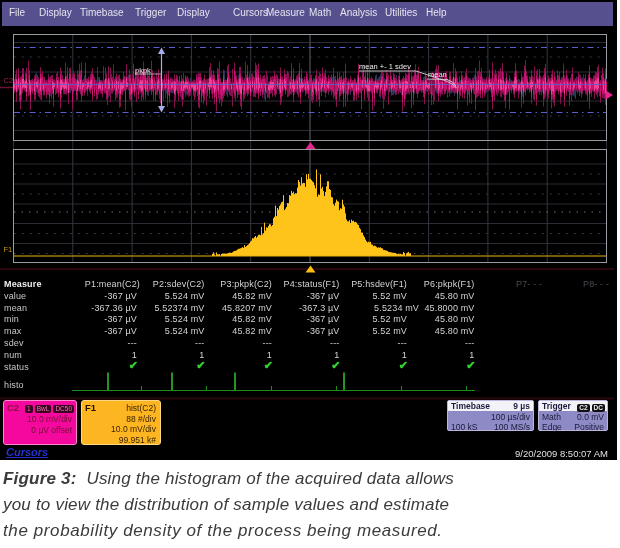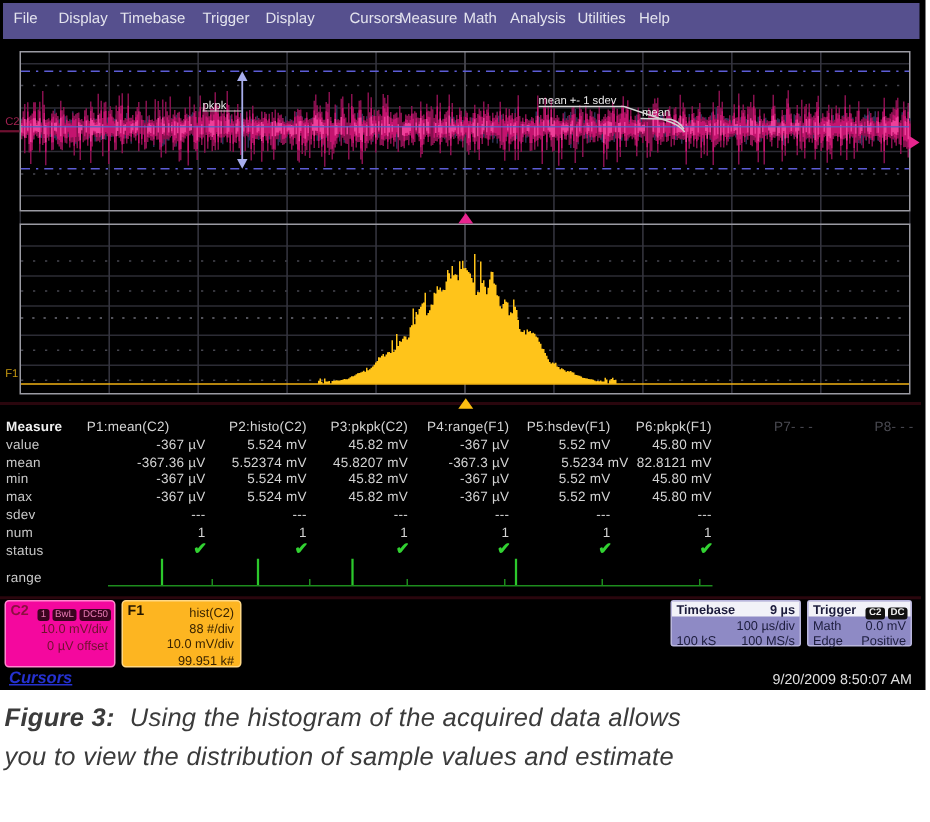--- a/index.html
+++ b/index.html
@@ -68,39 +68,39 @@
       <path d="M141.5 390.5V386M206.5 390.5V386M271.5 390.5V386M336.5 390.5V386M401.5 390.5V386M466.5 390.5V386" stroke="#1d8c1d" stroke-width="1"></path>
     </svg>
 <div class="tl b" style="left:4px;top:279px">Measure</div>
     <div class="tl" style="left:4px;top:290.8px">value</div>
     <div class="tl" style="left:4px;top:302.6px">mean</div>
     <div class="tl" style="left:4px;top:314.4px">min</div>
     <div class="tl" style="left:4px;top:326.2px">max</div>
     <div class="tl" style="left:4px;top:338px">sdev</div>
     <div class="tl" style="left:4px;top:349.8px">num</div>
     <div class="tl" style="left:4px;top:361.6px">status</div>
-    <div class="tl" style="left:4px;top:379.5px">range</div>
-    <div class="tc" style="right:504px;top:279px">P1:mean(C2)</div>
-    <div class="tc" style="right:412.5px;top:279px">P2:histo(C2)</div>
+    <div class="tl" style="left:4px;top:379.5px">histo</div>
+    <div class="tc" style="right:477px;top:279px">P1:mean(C2)</div>
+    <div class="tc" style="right:412.5px;top:279px">P2:sdev(C2)</div>
     <div class="tc" style="right:345px;top:279px">P3:pkpk(C2)</div>
-    <div class="tc" style="right:277.5px;top:279px">P4:range(F1)</div>
+    <div class="tc" style="right:277.5px;top:279px">P4:status(F1)</div>
     <div class="tc" style="right:210px;top:279px">P5:hsdev(F1)</div>
     <div class="tc" style="right:142.5px;top:279px">P6:pkpk(F1)</div>
     <div class="tc" style="right:480px;top:290.8px">-367 µV</div>
     <div class="tc" style="right:412.5px;top:290.8px">5.524 mV</div>
     <div class="tc" style="right:345px;top:290.8px">45.82 mV</div>
     <div class="tc" style="right:277.5px;top:290.8px">-367 µV</div>
     <div class="tc" style="right:210px;top:290.8px">5.52 mV</div>
     <div class="tc" style="right:142.5px;top:290.8px">45.80 mV</div>
     <div class="tc" style="right:480px;top:302.6px">-367.36 µV</div>
     <div class="tc" style="right:412.5px;top:302.6px">5.52374 mV</div>
     <div class="tc" style="right:345px;top:302.6px">45.8207 mV</div>
     <div class="tc" style="right:277.5px;top:302.6px">-367.3 µV</div>
     <div class="tc" style="right:198px;top:302.6px">5.5234 mV</div>
-    <div class="tc" style="right:142.5px;top:302.6px">82.8121 mV</div>
+    <div class="tc" style="right:142.5px;top:302.6px">45.8000 mV</div>
     <div class="tc" style="right:480px;top:314.4px">-367 µV</div>
     <div class="tc" style="right:412.5px;top:314.4px">5.524 mV</div>
     <div class="tc" style="right:345px;top:314.4px">45.82 mV</div>
     <div class="tc" style="right:277.5px;top:314.4px">-367 µV</div>
     <div class="tc" style="right:210px;top:314.4px">5.52 mV</div>
     <div class="tc" style="right:142.5px;top:314.4px">45.80 mV</div>
     <div class="tc" style="right:480px;top:326.2px">-367 µV</div>
     <div class="tc" style="right:412.5px;top:326.2px">5.524 mV</div>
     <div class="tc" style="right:345px;top:326.2px">45.82 mV</div>
     <div class="tc" style="right:277.5px;top:326.2px">-367 µV</div>
@@ -152,12 +152,12 @@
 <div style="position:absolute;left:3px;top:0px;font-weight:bold">Trigger</div>
 <div style="position:absolute;right:2px;top:0.5px"><span class="bdg2">C2</span><span class="bdg2">DC</span></div>
 <div style="position:absolute;left:3px;top:10.5px">Math</div>
 <div style="position:absolute;right:3px;top:10.5px">0.0 mV</div>
 <div style="position:absolute;left:3px;top:20.5px">Edge</div>
 <div style="position:absolute;right:3px;top:20.5px">Positive</div>
 </div>
 <div style="position:absolute;left:6px;top:446px;font-size:11px;font-weight:bold;font-style:italic;color:#2531cf;text-decoration:underline">Cursors</div>
 <div style="position:absolute;right:9px;top:448px;font-size:9.5px;color:#e0e0e0">9/20/2009 8:50:07 AM</div>
 </div>
-<div id="cap"><b>Figure 3:</b>&nbsp; Using the histogram of the acquired data allows<br>you to view the distribution of sample values and estimate<br></div>
+<div id="cap"><b>Figure 3:</b>&nbsp; Using the histogram of the acquired data allows<br>you to view the distribution of sample values and estimate<br><span style="letter-spacing:0.6px">the probability density of the process being measured.</span></div>
 </body></html>

